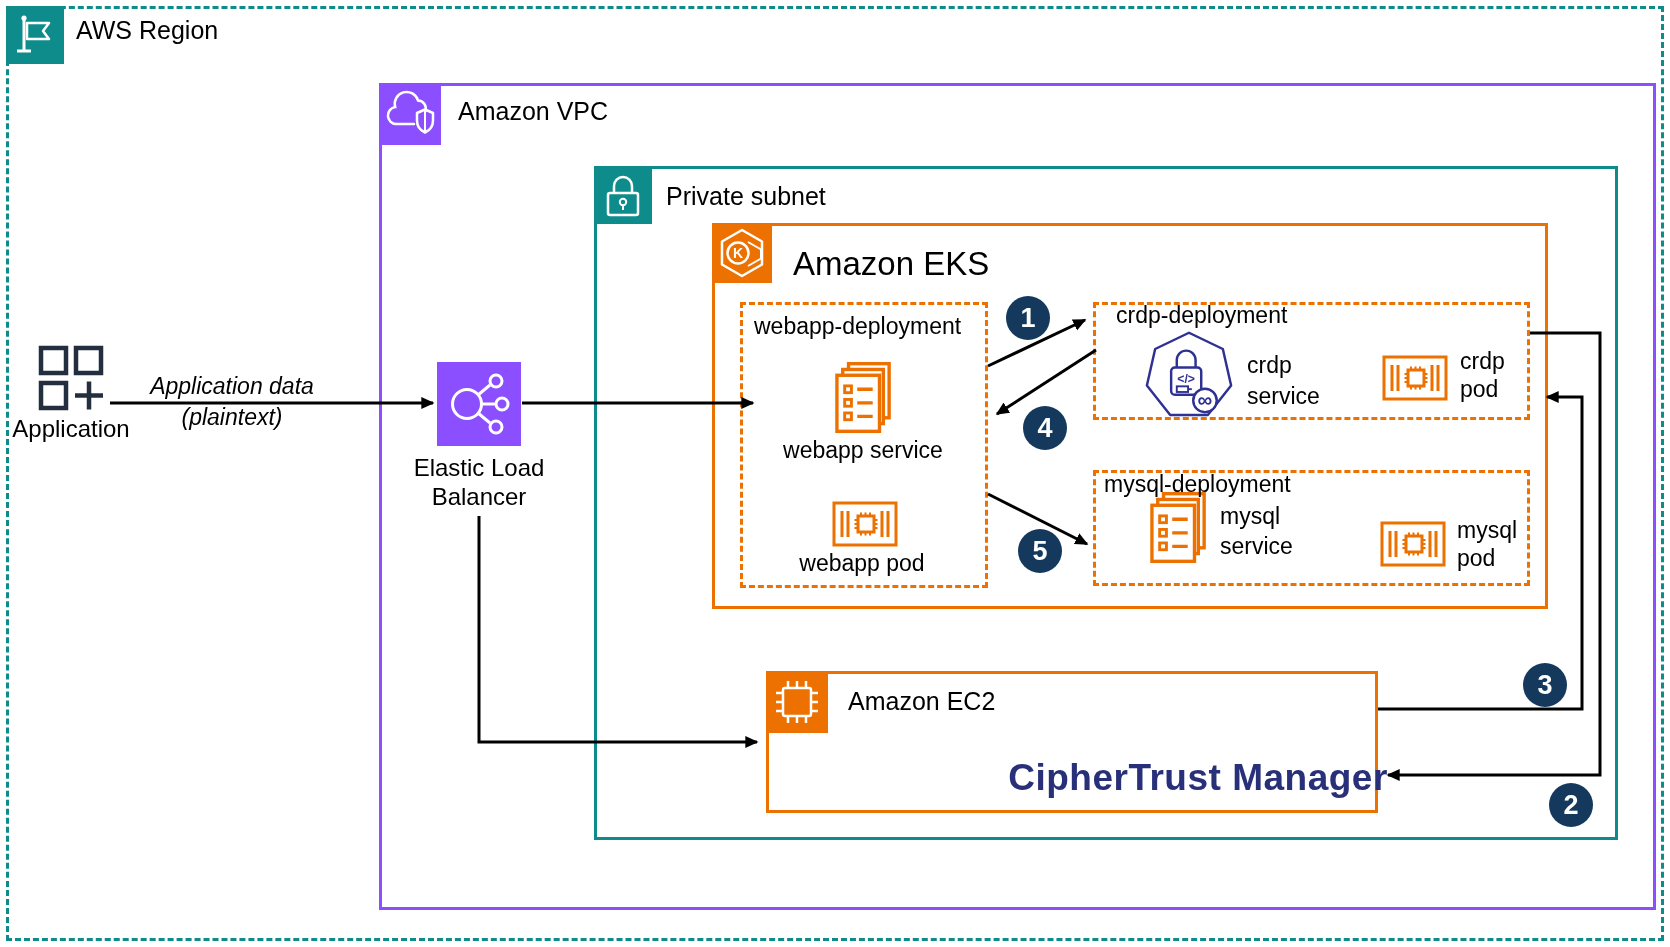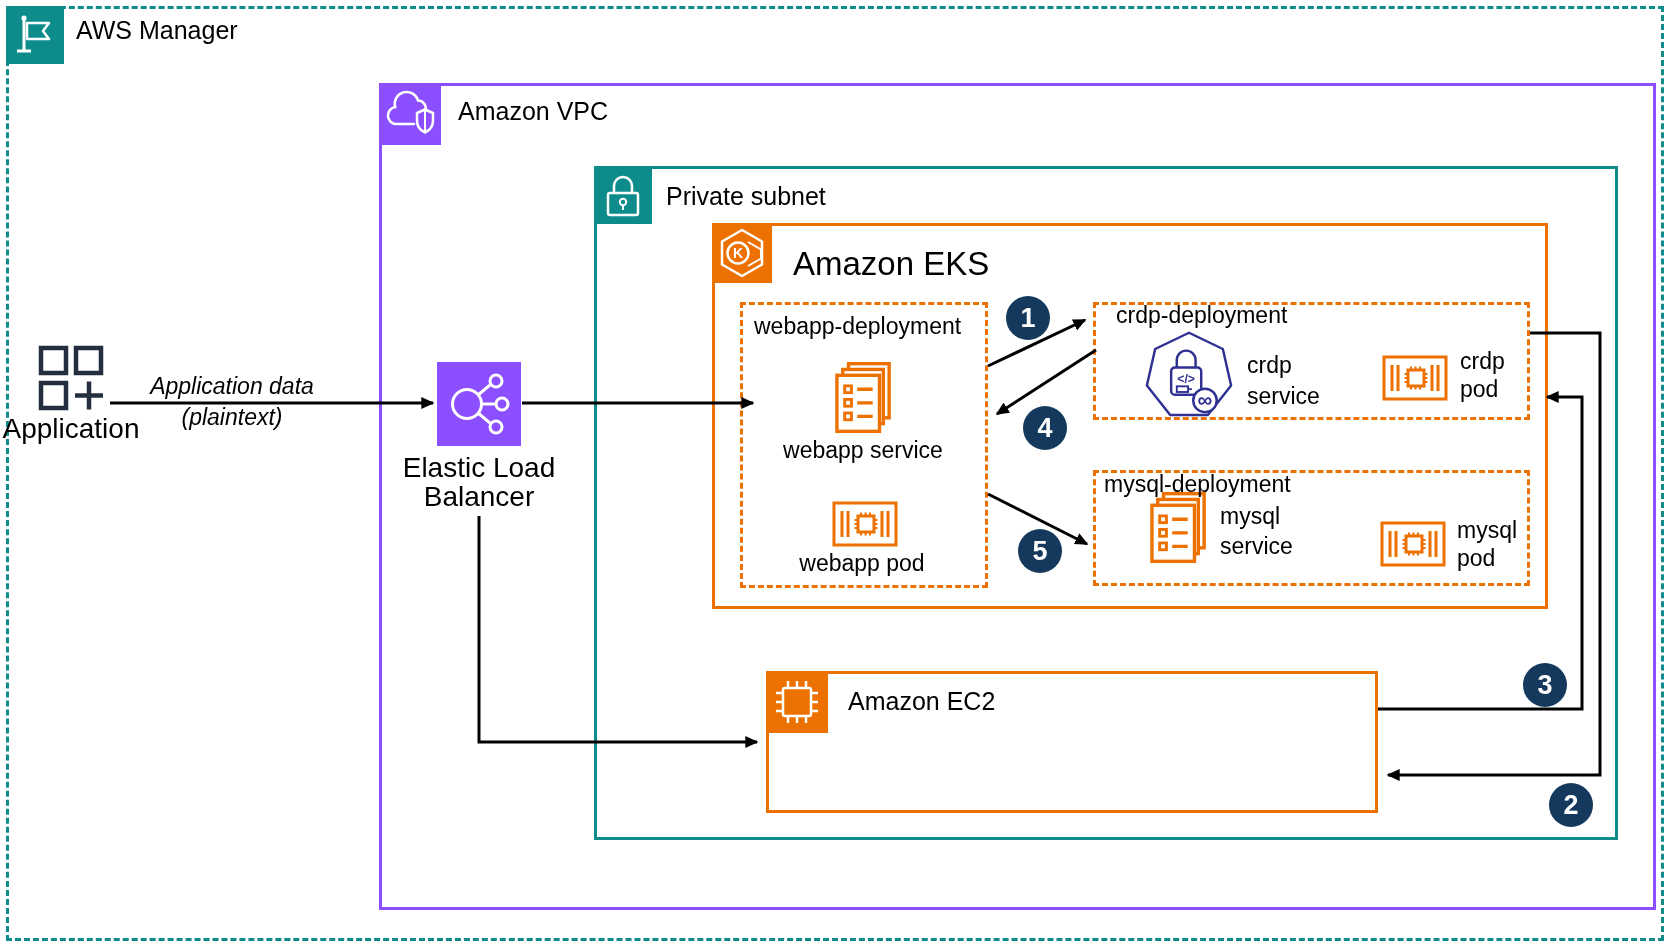--- a/index.html
+++ b/index.html
@@ -7,21 +7,21 @@
     position:relative;width:1670px;height:947px;background:#ffffff;overflow:hidden;
     font-family:"Liberation Sans", sans-serif;color:#000;
   }
   .box{position:absolute;box-sizing:border-box;background:transparent;}
   .box-region{border:3px dashed #0e8c8c;}
   .box-vpc{border:3px solid #8C4FFF;}
   .box-subnet{border:3px solid #0e8c8c;}
   .box-orange{border:3px solid #ED7100;}
   .box-dashed-orange{border:3px dashed #ED7100;}
   .icon-sq{position:absolute;left:-3px;top:-3px;display:block;}
-  .lbl{position:absolute;white-space:nowrap;font-size:28px;line-height:28px;}
+  .lbl{position:absolute;white-space:nowrap;font-size:24px;line-height:28px;}
   .lbl-sm{position:absolute;white-space:nowrap;font-size:23px;line-height:26px;}
   .lbl-center{transform:translateX(-50%);text-align:left;}
   .lbl-italic{font-style:italic;}
   .badge{
     position:absolute;width:44px;height:44px;border-radius:50%;
     background:#14395c;color:#fff;font-size:27px;font-weight:bold;
     display:flex;align-items:center;justify-content:center;
   }
   .ct-text{
     position:absolute;font-size:37px;font-weight:bold;color:#29307a;
@@ -169,21 +169,21 @@
       <rect x="31" y="41" width="32" height="29" rx="4" stroke="#2e3192" stroke-width="2.6" fill="#fff"></rect>
       <text x="47" y="57" font-size="13" font-weight="bold" fill="#2e3192" text-anchor="middle">&lt;/&gt;</text>
       <rect x="37" y="61" width="12" height="6" stroke="#2e3192" stroke-width="2" fill="none"></rect>
       <path d="M49 64 h4" stroke="#2e3192" stroke-width="2" fill="none"></path>
       <circle cx="67" cy="76" r="12.5" fill="#fff" stroke="#2e3192" stroke-width="2.6"></circle>
       <text x="67" y="83" font-size="22" font-weight="bold" fill="#2e3192" text-anchor="middle">∞</text>
     </svg>
   </span>
 
 
-  <div class="lbl" style="left:76px;top:16px;font-size:25px;">AWS Manager</div>
+  <div class="lbl" style="left:76px;top:16px;font-size:25px;">AWS Region</div>
   <div class="lbl" style="left:458px;top:97px;font-size:25px;">Amazon VPC</div>
   <div class="lbl" style="left:666px;top:182px;font-size:25px;">Private subnet</div>
   <div class="lbl" style="left:793px;top:250px;font-size:33px;">Amazon EKS</div>
   <div class="lbl" style="left:848px;top:687px;font-size:25px;">Amazon EC2</div>
 
   <div class="lbl-sm" style="left:754px;top:313px;">webapp-deployment</div>
   <div class="lbl-sm" style="left:1104px;top:302px;margin-left:12px;">crdp-deployment</div>
   <div class="lbl-sm" style="left:1104px;top:471px;text-align:right;">mysql-deployment</div>
 
   <div class="lbl-sm lbl-center" style="left:863px;top:437px;">webapp service</div>
@@ -200,20 +200,21 @@
   <div class="lbl-sm" style="left:1457px;top:545px;">pod</div>
 
   <div class="lbl lbl-center" style="left:479px;top:454px;">Elastic Load</div>
   <div class="lbl lbl-center" style="left:479px;top:483px;">Balancer</div>
 
   <div class="lbl lbl-center" style="left:71px;top:415px;">Application</div>
 
   <div class="lbl-sm lbl-center lbl-italic" style="left:232px;top:373px;font-weight:bold;font-weight:normal;">Application data</div>
   <div class="lbl-sm lbl-center lbl-italic" style="left:232px;top:404px;">(plaintext)</div>
 
+  <div class="ct-text" style="left:1198px;top:757px;">CipherTrust Manager</div>
 
   <svg id="arrows" width="1670" height="947" viewBox="0 0 1670 947">
     <defs>
       <marker id="ah" markerWidth="5.5" markerHeight="5" refX="3.9" refY="2" orient="auto">
         <path d="M0,0 L4.4,2 L0,4 Z" fill="#000"></path>
       </marker>
     </defs>
     <g stroke="#000" stroke-width="3" fill="none">
       <path d="M110 403 H433" marker-end="url(#ah)"></path>
       <path d="M522 403 H753" marker-end="url(#ah)"></path>

